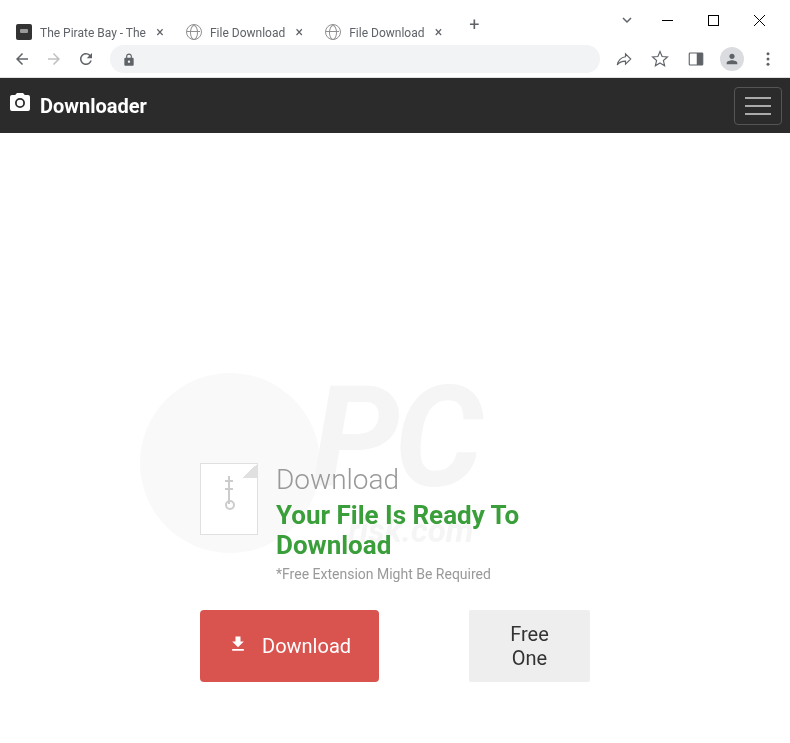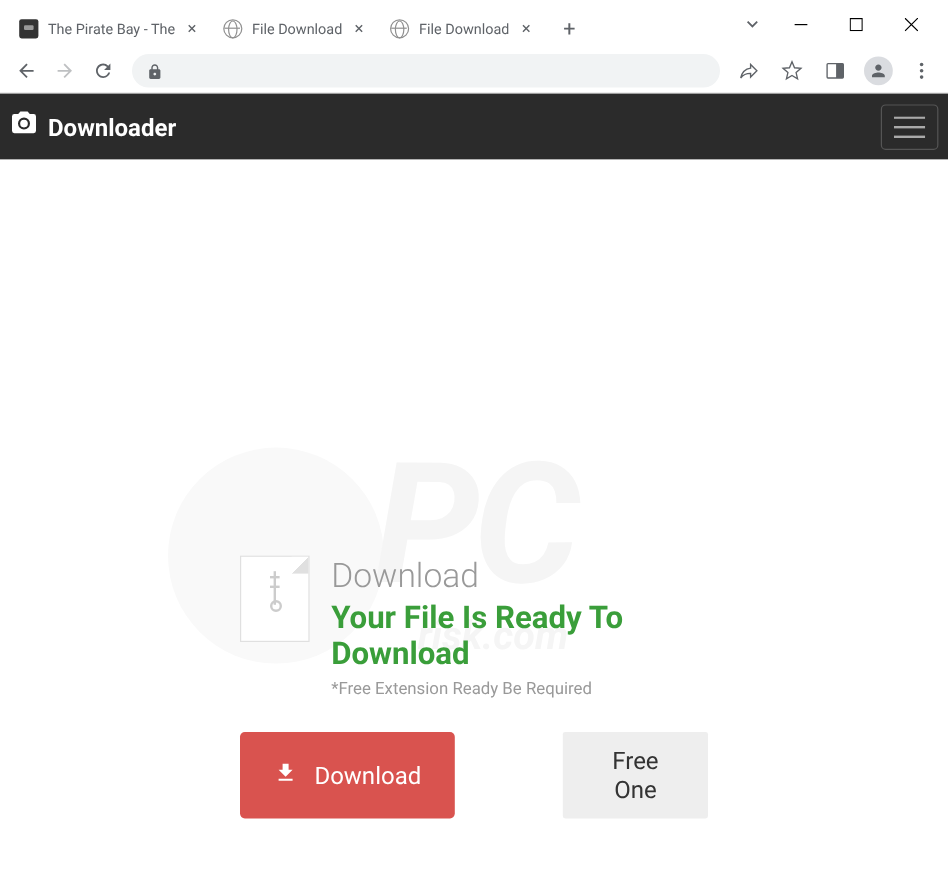--- a/index.html
+++ b/index.html
@@ -1,21 +1,21 @@
 <!DOCTYPE html>
 <html><head>
   <meta charset="utf-8">
   <style>
     * { margin: 0; padding: 0; box-sizing: border-box; font-family: -apple-system, BlinkMacSystemFont, "Segoe UI", Roboto, sans-serif; }
     body { width: 790px; height: 743px; background: #fff; overflow: hidden; position: relative; }
     
     
     .titlebar { height: 40px; background: #fff; display: flex; align-items: center; padding: 0 8px 0 0; }
     .tabs-area { flex: 1; display: flex; align-items: flex-end; height: 100%; padding-left: 8px; }
-    .tab { display: flex; align-items: center; height: 32px; padding: 0 8px; margin-right: 2px; border-radius: 8px 8px 0 0; font-size: 12px; color: #5f6368; max-width: 175px; cursor: pointer; }
+    .tab { display: flex; align-items: flex-end; height: 32px; padding: 0 8px; margin-right: 2px; border-radius: 8px 8px 0 0; font-size: 12px; color: #5f6368; max-width: 175px; cursor: pointer; }
     .tab.inactive { background: transparent; }
     .tab.active { background: #fff; box-shadow: 0 0 0 0 rgba(0,0,0,0.1); position: relative; }
     .tab-favicon { width: 16px; height: 16px; margin-right: 8px; flex-shrink: 0; display: flex; align-items: center; justify-content: center; }
     .tab-title { white-space: nowrap; overflow: hidden; text-overflow: ellipsis; flex: 1; }
     .tab-close { width: 16px; height: 16px; margin-left: 6px; display: flex; align-items: center; justify-content: center; cursor: pointer; font-size: 14px; color: #5f6368; }
     .new-tab { width: 28px; height: 28px; display: flex; align-items: center; justify-content: center; cursor: pointer; font-size: 18px; color: #5f6368; margin-left: 4px; margin-bottom: 2px; }
     .win-controls { display: flex; align-items: center; gap: 0; margin-left: auto; }
     .win-chevron { width: 34px; height: 30px; display: flex; align-items: center; justify-content: center; cursor: pointer; }
     .win-btn { width: 46px; height: 30px; display: flex; align-items: center; justify-content: center; cursor: pointer; }
     
@@ -201,21 +201,21 @@
     <div class="download-top">
       <div class="file-icon">
         <div class="zipper">
             <div class="zipper-line"></div>
             <div class="zipper-pull"></div>
           </div>
       </div>
       <div class="download-text">
         <h2>Download</h2>
         <h3>Your File Is Ready To Download</h3>
-        <p>*Free Extension Ready Be Required</p>
+        <p>*Free Extension Might Be Required</p>
       </div>
     </div>
     <div class="buttons-row">
       <button class="download-btn">
         <span>
           <svg width="20" height="20" viewBox="0 0 24 24">
               <path d="M19 9h-4V3H9v6H5l7 7 7-7zM5 18v2h14v-2H5z" fill="#fff"></path>
             </svg>
         </span>
         <span>Download</span>

